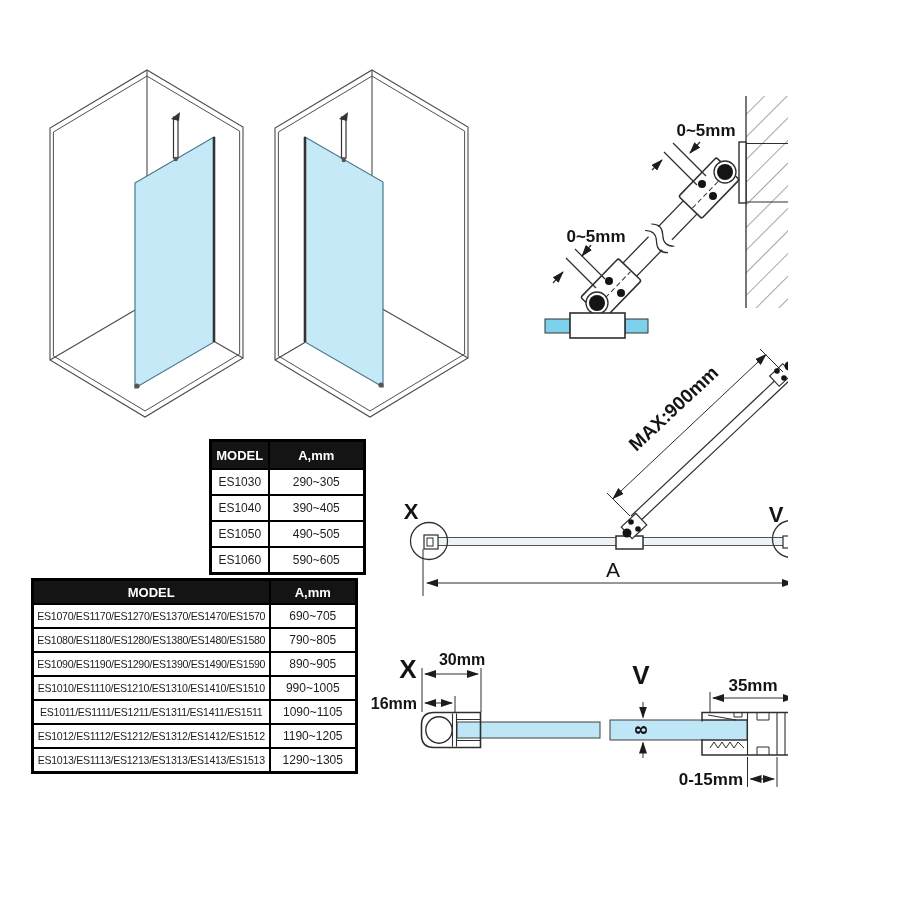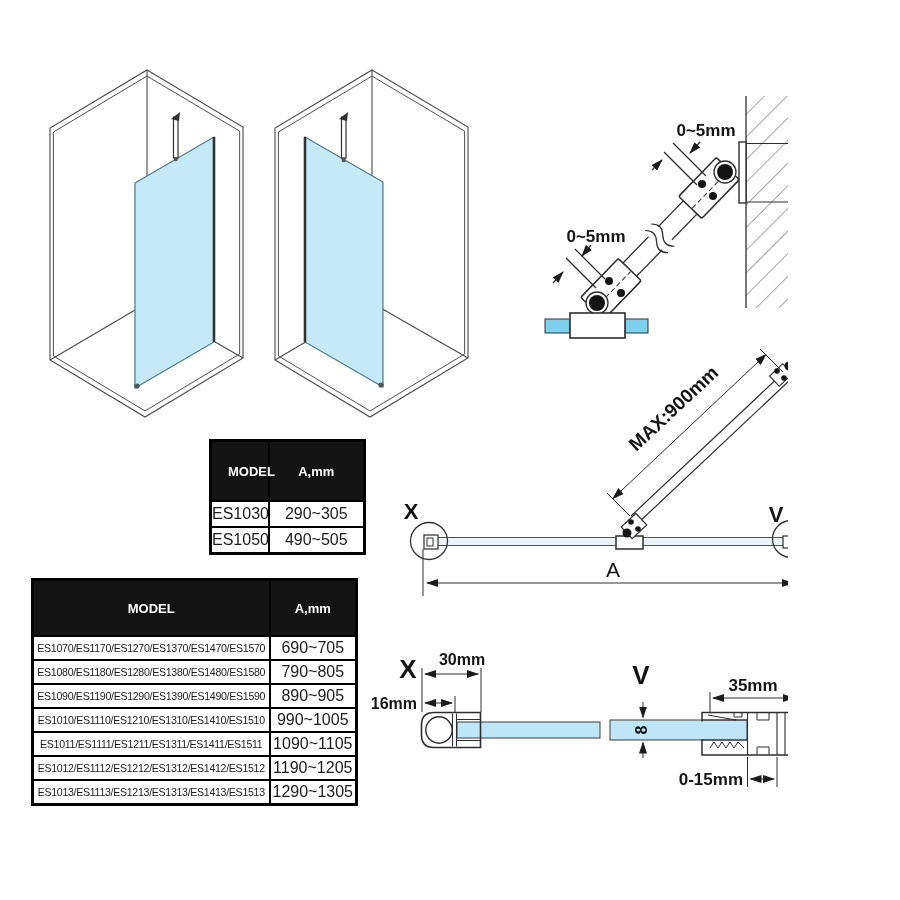--- a/index.html
+++ b/index.html
@@ -10,23 +10,23 @@
   .dim{font-size:17px;font-weight:bold;}
   .dim-sm{font-size:16px;font-weight:bold;}
   .dim-lg{font-size:19px;font-weight:bold;}
   .title-lg{font-size:26px;font-weight:bold;}
   .marker-letter{font-size:22px;font-weight:bold;}
   .plain-lg{font-size:21px;}
 
   table.spec-table{position:absolute;z-index:2;border-collapse:collapse;background:#fff;
                    border:3px solid #000;table-layout:fixed;}
   table.spec-table th{background:#141414;color:#fff;font-weight:bold;font-size:13px;
-                      text-align:center;border:2px solid #000;padding:16px;}
+                      text-align:center;border:2px solid #000;padding:0;}
   table.spec-table td{border:2px solid #000;text-align:center;color:#1c1c1c;
-                      background:#fff;padding:0;font-size:16px;}
+                      background:#fff;padding:0;font-size:12px;}
   #small-table{left:209px;top:439px;width:154px;}
   #small-table th{height:26px;}
   #small-table td{height:24px;}
   #large-table{left:31px;top:578px;width:324px;}
   #large-table th{height:22px;}
   #large-table td{height:22px;}
   #large-table td.model-cell{font-size:10.6px;letter-spacing:-0.3px;text-align:center;}
 </style>
 </head>
 <body>
@@ -292,22 +292,30 @@
       <th>MODEL</th>
       <th>A,mm</th>
     </tr>
   </thead>
   <tbody>
     <tr>
       <td class="model-cell">ES1030</td>
       <td>290~305</td>
     </tr>
     <tr>
+      <td class="model-cell">ES1040</td>
+      <td>390~405</td>
+    </tr>
+    <tr>
       <td class="model-cell">ES1050</td>
       <td>490~505</td>
+    </tr>
+    <tr>
+      <td class="model-cell">ES1060</td>
+      <td>590~605</td>
     </tr>
   </tbody>
 </table>
 
 <table class="spec-table" id="large-table">
   <colgroup>
         <col style="width:237px">
         <col style="width:87px">
       </colgroup>
   <thead>

